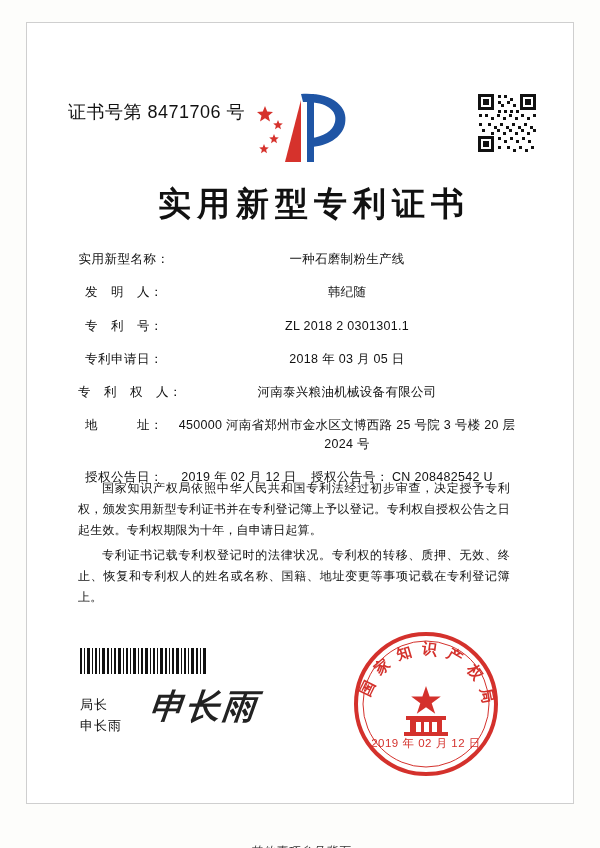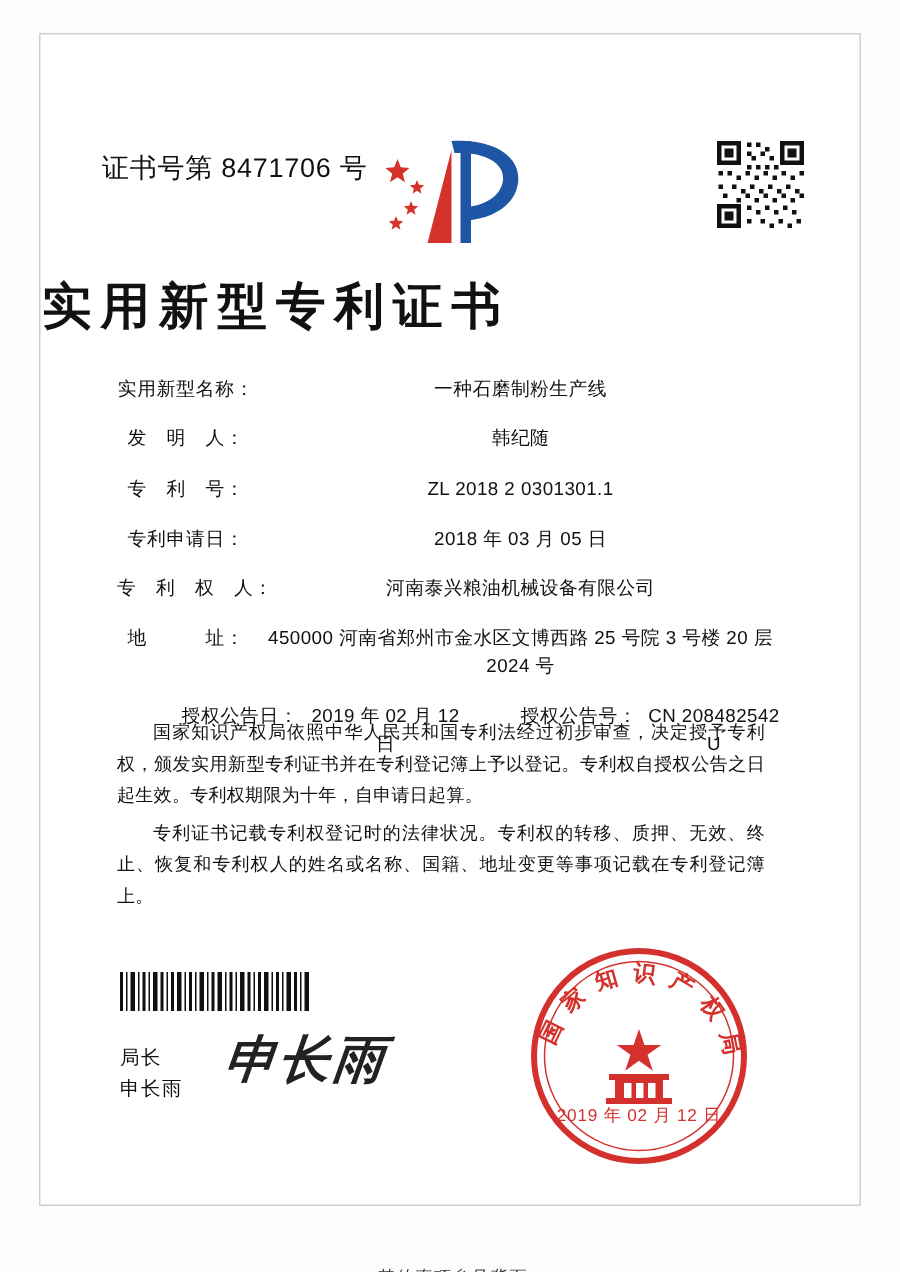--- a/index.html
+++ b/index.html
@@ -62,20 +62,21 @@
     top: 92px;
     width: 62px;
     height: 62px;
   }
 
   .title {
     position: absolute;
     left: 0;
     right: 0;
     top: 182px;
+    text-align: center;
     font-size: 33px;
     font-weight: bold;
     letter-spacing: 6px;
     color: #111;
     font-family: "Liberation Serif", "DejaVu Serif", serif;
     padding-left: 28px;
   }
 
   
   .fields {
@@ -106,21 +107,21 @@
   }
 
   .field-row.double {
     margin-bottom: 14.5px;
   }
   .half {
     display: flex;
     align-items: flex-start;
   }
   .half.left { width: 230px; flex: 0 0 230px; }
-  .half .field-label { width: 92px; flex: 0 0 92px; margin-left: 36px; }
+  .half .field-label { width: 92px; flex: 0 0 92px; }
   .half.right .field-label { width: 84px; flex: 0 0 84px; }
 
   
   .paragraphs {
     position: absolute;
     left: 78px;
     top: 478px;
     width: 448px;
     font-size: 12px;
     line-height: 1.75;

